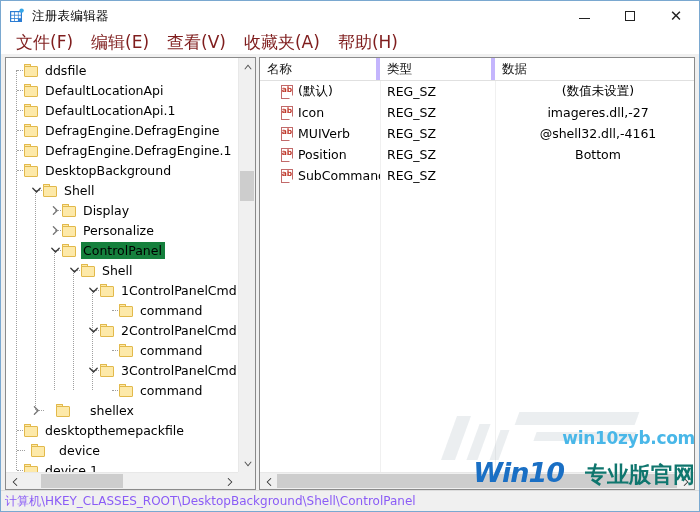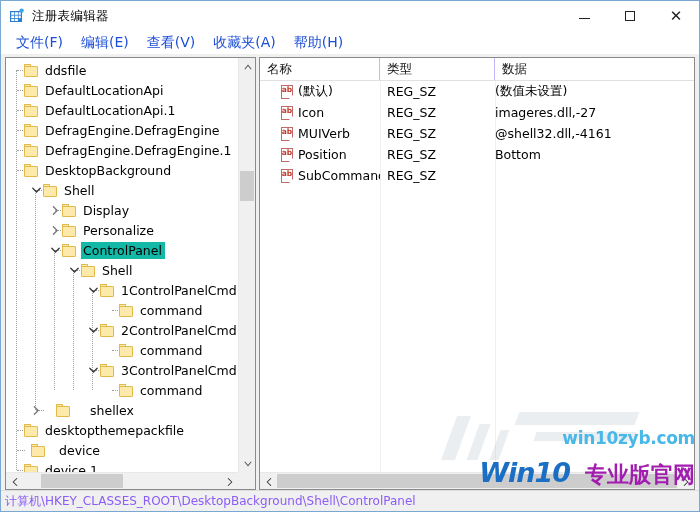--- a/index.html
+++ b/index.html
@@ -53,21 +53,21 @@
   }
   .glyph-close { font-size: 15px; line-height: 1; color: #222; font-family: "DejaVu Sans", sans-serif; }
   
   .menubar {
     height: 23px; flex: 0 0 23px;
     background: #ffffff;
     display: flex; align-items: center;
     padding-left: 6px;
   }
   .menu-item {
-    font-size: 14px; color: #1d4ed8;
+    font-size: 17px; color: #7f1d1d;
     padding: 2px 9px; white-space: nowrap;
   }
   
   .body {
     flex: 1 1 auto;
     position: relative;
     background: #f0f0f0;
     padding: 3px 4px 0 4px;
     display: flex;
   }
@@ -87,21 +87,21 @@
     overflow: hidden;
   }
   .tnode {
     position: absolute; height: 20px;
     display: flex; align-items: center;
     white-space: nowrap;
     font-size: 12.5px; color: #000;
     left: 0;
   }
   .tnode .lbl { padding: 1px 3px 1px 2px; }
-  .tnode.sel .lbl { background: #14b8a6; }
+  .tnode.sel .lbl { background: #15803d; }
   .chev {
     width: 14px; height: 20px; flex: 0 0 14px;
     display: flex; align-items: center; justify-content: center;
     color: #5a5a5a; font-size: 9px;
   }
   .chev svg { display:block; }
   .folder {
     width: 15px; height: 13px; flex: 0 0 15px;
     margin-right: 4px; position: relative;
   }
@@ -161,40 +161,40 @@
   .list-header {
     position: absolute; left: 0; top: 0; right: 0;
     height: 23px;
     background: #ffffff;
     border-bottom: 1px solid #e0e0e0;
     display: flex;
   }
   .hcell {
     font-size: 12.5px; color: #111;
     padding: 3px 0 0 7px;
-    border-right: 1px solid #c4b5fd;
+    border-right: 4px solid #c4b5fd;
     white-space: nowrap;
     overflow: hidden;
   }
   .h-name { width: 120px; flex: 0 0 120px; }
   .h-type { width: 115px; flex: 0 0 115px; }
   .h-data { flex: 1 1 auto; border-right: none; }
   .list-rows {
     position: absolute; left: 0; top: 23px; right: 0; bottom: 17px;
     overflow: hidden;
   }
   .lrow {
     height: 21px;
     display: flex; align-items: center;
     font-size: 12.5px; color: #000;
     white-space: nowrap;
   }
   .c-name { width: 120px; flex: 0 0 120px; display: flex; align-items: center; padding-left: 21px; overflow: hidden; }
   .c-type { width: 115px; flex: 0 0 115px; padding-left: 7px; overflow: hidden; }
-  .c-data { flex: 1 1 auto; overflow: hidden; }
+  .c-data { flex: 1 1 auto; padding-left: 7px; overflow: hidden; text-align: center; }
   .col-sep {
     position: absolute; top: 23px; bottom: 17px;
     width: 1px; background: #f0f0f0;
   }
   .abicon {
     width: 14px; height: 14px; flex: 0 0 14px;
     margin-right: 3px; position: relative;
   }
   .abicon .pg {
     position: absolute; left: 0; top: 0;
@@ -242,22 +242,22 @@
     pointer-events: none;
   }
   .wm-main .w1 {
     font-size: 27px; font-weight: bold;
     color: #1a6fc4; font-style: italic;
     letter-spacing: -1px;
     font-family: "DejaVu Sans", sans-serif;
   }
   .wm-main .w2 {
     font-size: 22px; font-weight: bold;
-    color: #a21caf;
-    margin-left: 15px;
+    color: #0f766e;
+    margin-left: 21px;
     font-family: "DejaVu Sans", sans-serif;
   }
   .wm-ghost {
     position: absolute; right: 30px; bottom: 28px;
     width: 230px; height: 52px;
     opacity: .28;
     pointer-events: none;
     overflow: hidden;
   }
   .wm-ghost .bar {

